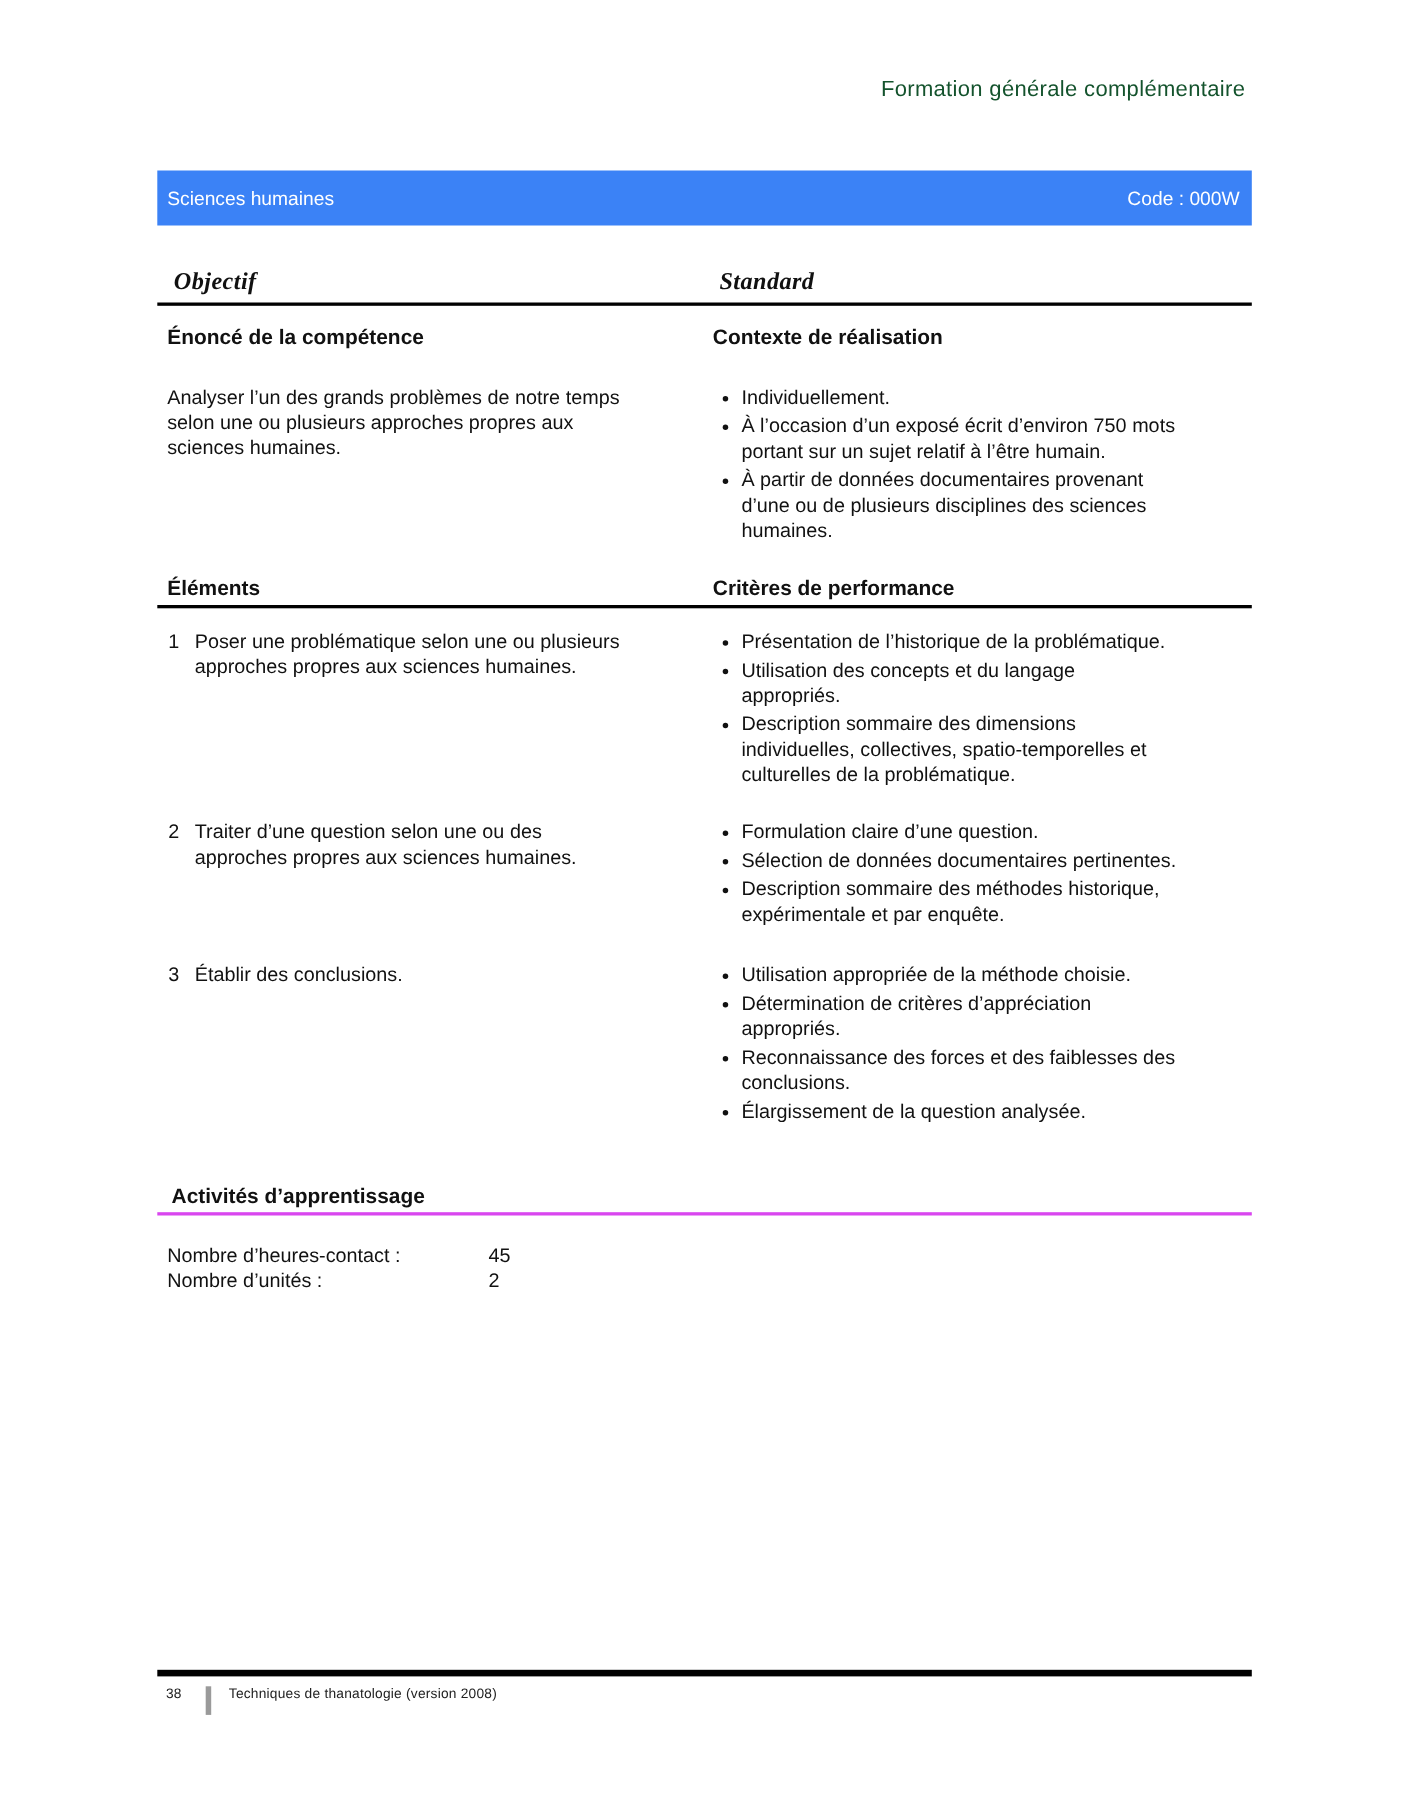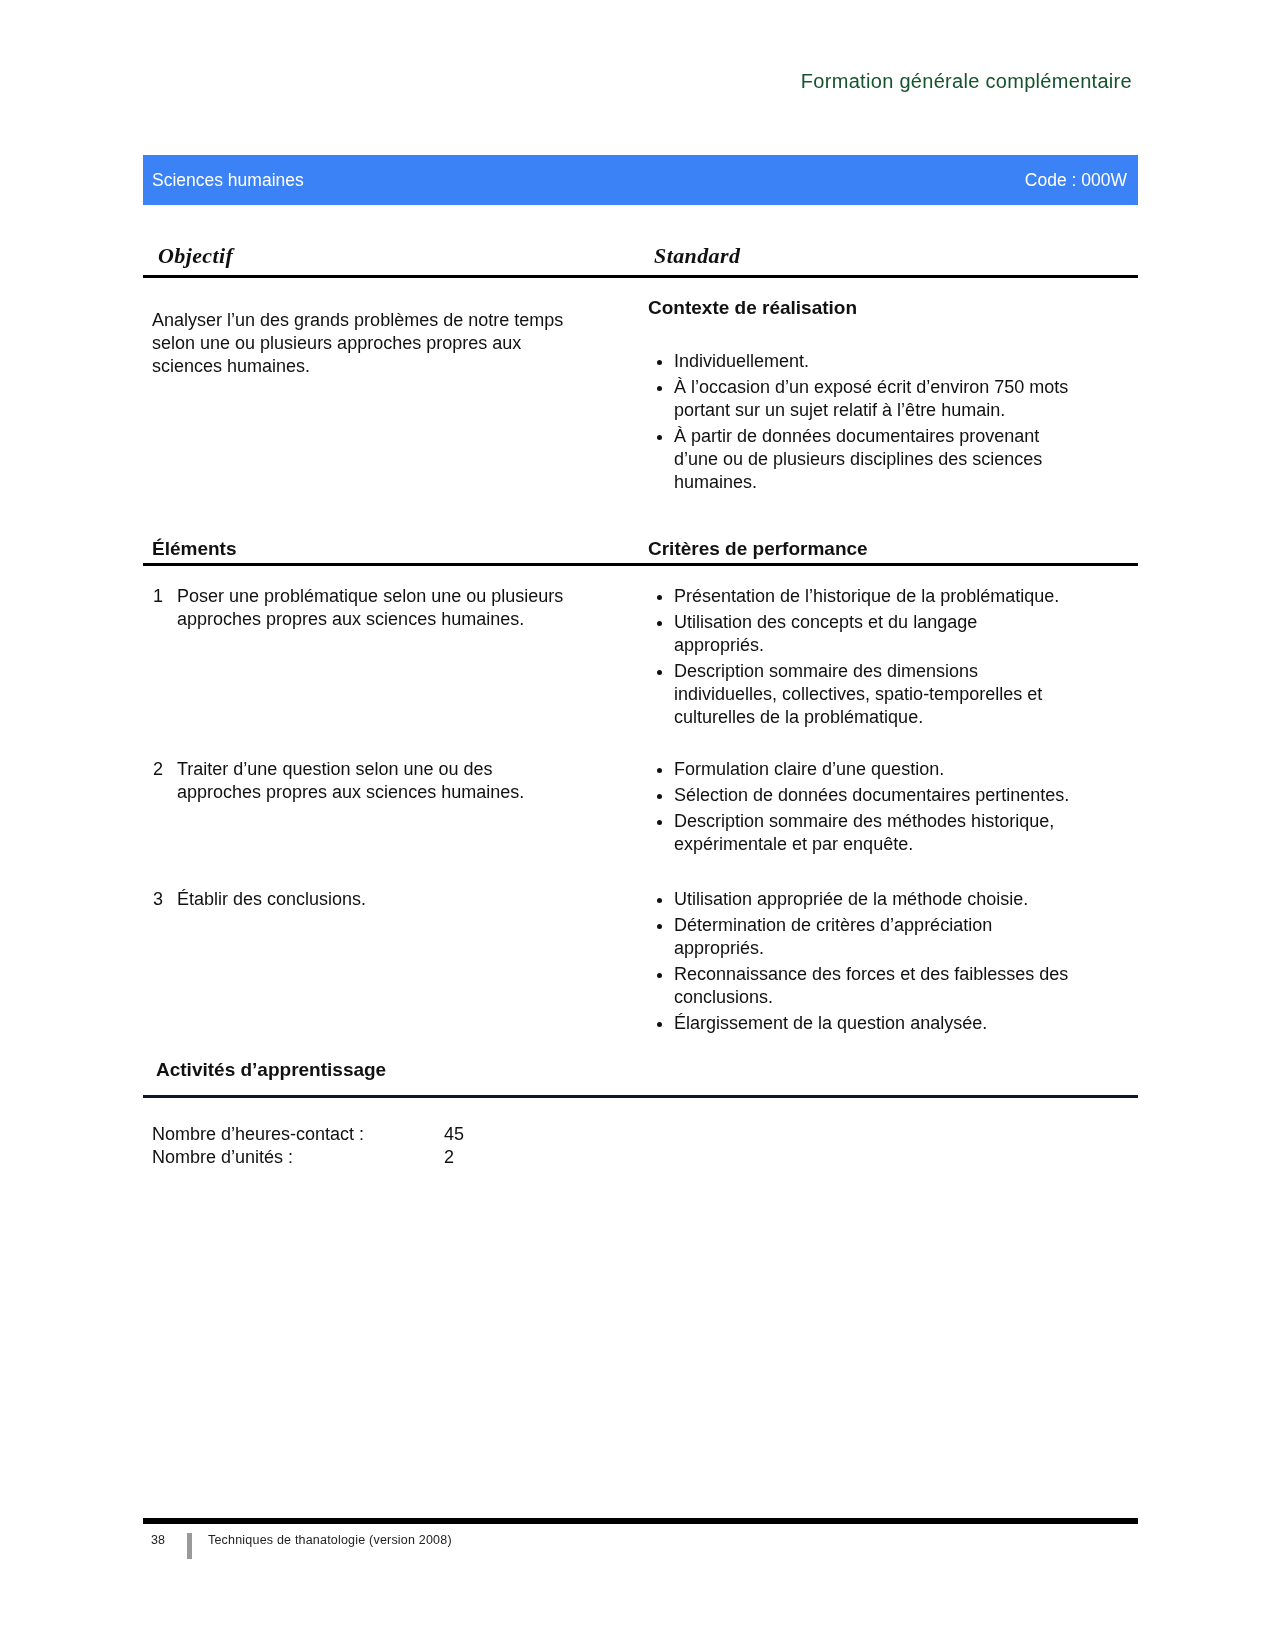--- a/index.html
+++ b/index.html
@@ -46,21 +46,21 @@
   .col-heads.first .col-head {
     font-size: 22px;
     line-height: 30px;
     font-weight: bold;
     font-style: italic;
     letter-spacing: 0.4px;
     font-family: Liberation Serif, serif;
   }
   .col-heads.first .col-head.left { padding-left: 15px; }
   .col-heads.first .col-head.right { padding-left: 6px; }
-  .col-heads.second { margin-top: 40px; padding-bottom: 3px; }
+  .col-heads.second { margin-top: 27px; padding-bottom: 3px; }
   .col-heads.second .col-head { font-size: 19px; line-height: 23px; font-weight: bold; }
   .col-heads.second .col-head.left { padding-left: 9px; }
   .section-body .cell-left { padding-left: 9px; padding-right: 44px; }
   .section-title { margin-top: 18px; font-size: 19px; line-height: 23px; font-weight: bold; }
   .body-text {
     margin-top: 31px;
     font-size: 18px;
     line-height: 23px;
     white-space: pre-line;
   }
@@ -77,24 +77,24 @@
   .item-row.gap3 { margin-top: 29px; }
   .item-left { display: flex; padding-right: 40px; }
   .item-num {
     flex: 0 0 34px;
     padding-left: 10px;
     font-size: 18px;
     line-height: 23px;
   }
   .item-text { font-size: 18px; line-height: 23px; white-space: pre-line; }
   .activities-head {
-    margin-top: 20px;
+    margin-top: 52px;
     padding-left: 13px;
-    padding-bottom: 14px;
-    border-bottom: 3px solid #0f172a;
+    padding-bottom: 2px;
+    border-bottom: 3px solid #d946ef;
     font-size: 19px;
     line-height: 23px;
     font-weight: bold;
   }
   .act-rows { margin-top: 25px; padding-left: 9px; }
   .act-row { font-size: 18px; line-height: 23px; display: flex; }
   .act-label { display: inline-block; width: 292px; }
   .act-value { display: inline-block; }
   .footer-rule {
     position: absolute;
@@ -136,20 +136,21 @@
       <span>Code : 000W</span>
     </div>
 
     <div class="col-grid col-heads first">
       <div class="col-head left">Objectif</div>
       <div class="col-head right">Standard</div>
     </div>
 
     <div class="col-grid section-body">
       <div class="cell-left">
+        <div class="section-title">Énoncé de la compétence</div>
         <div class="body-text">Analyser l’un des grands problèmes de notre temps
 selon une ou plusieurs approches propres aux
 sciences humaines.</div>
       </div>
       <div class="cell-right">
         <div class="section-title">Contexte de réalisation</div>
         <ul class="bullets">
             <li>Individuellement.</li>
             <li>À l’occasion d’un exposé écrit d’environ 750 mots
 portant sur un sujet relatif à l’être humain.</li>

